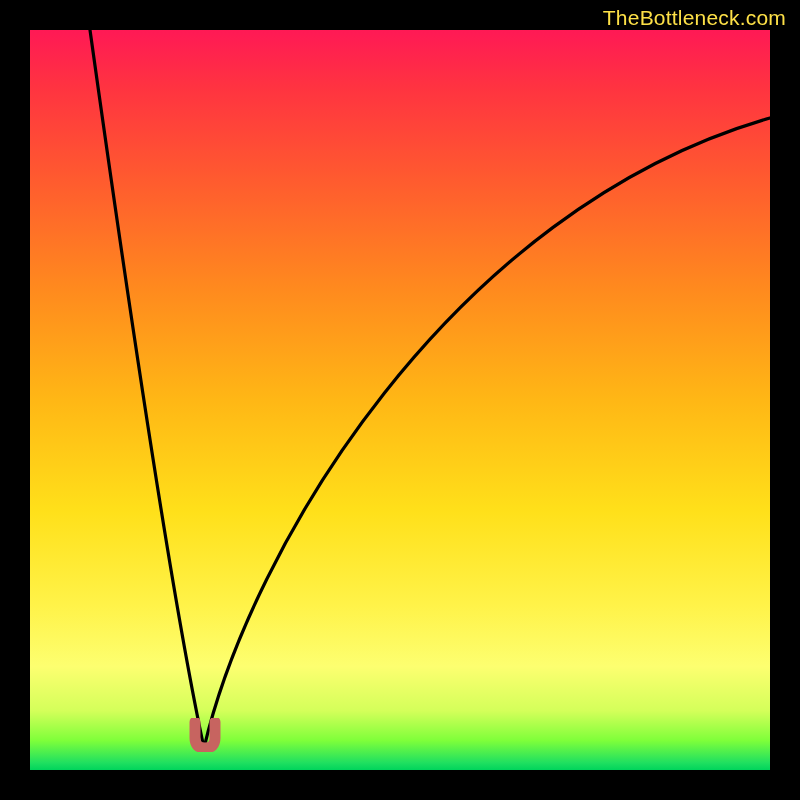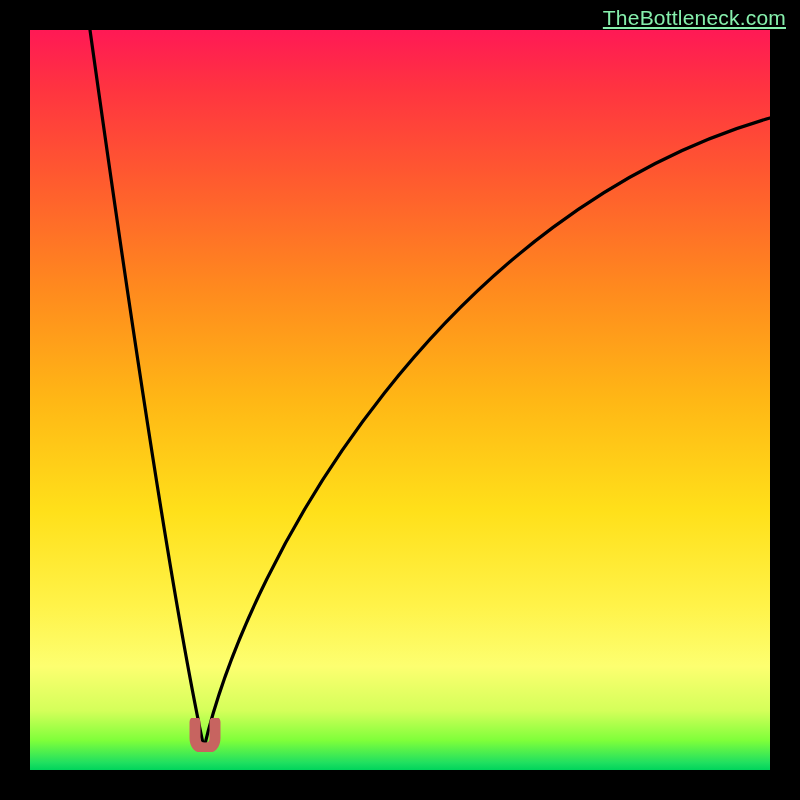--- a/index.html
+++ b/index.html
@@ -30,25 +30,24 @@
       #d4ff5a 92%,
       #7fff3a 96%,
       #20e060 99%,
       #00d45c 100%
     );
   }
   .watermark {
     position: absolute;
     top: 6px;
     right: 14px;
-    color: #86efac;
+    color: #fde047;
     font-size: 21px;
     letter-spacing: 0.2px;
     user-select: none;
-    text-decoration: underline;
   }
   svg.curve {
     position: absolute;
     left: 0; top: 0;
     width: 740px;
     height: 740px;
     overflow: visible;
   }
   .trough {
     position: absolute;

